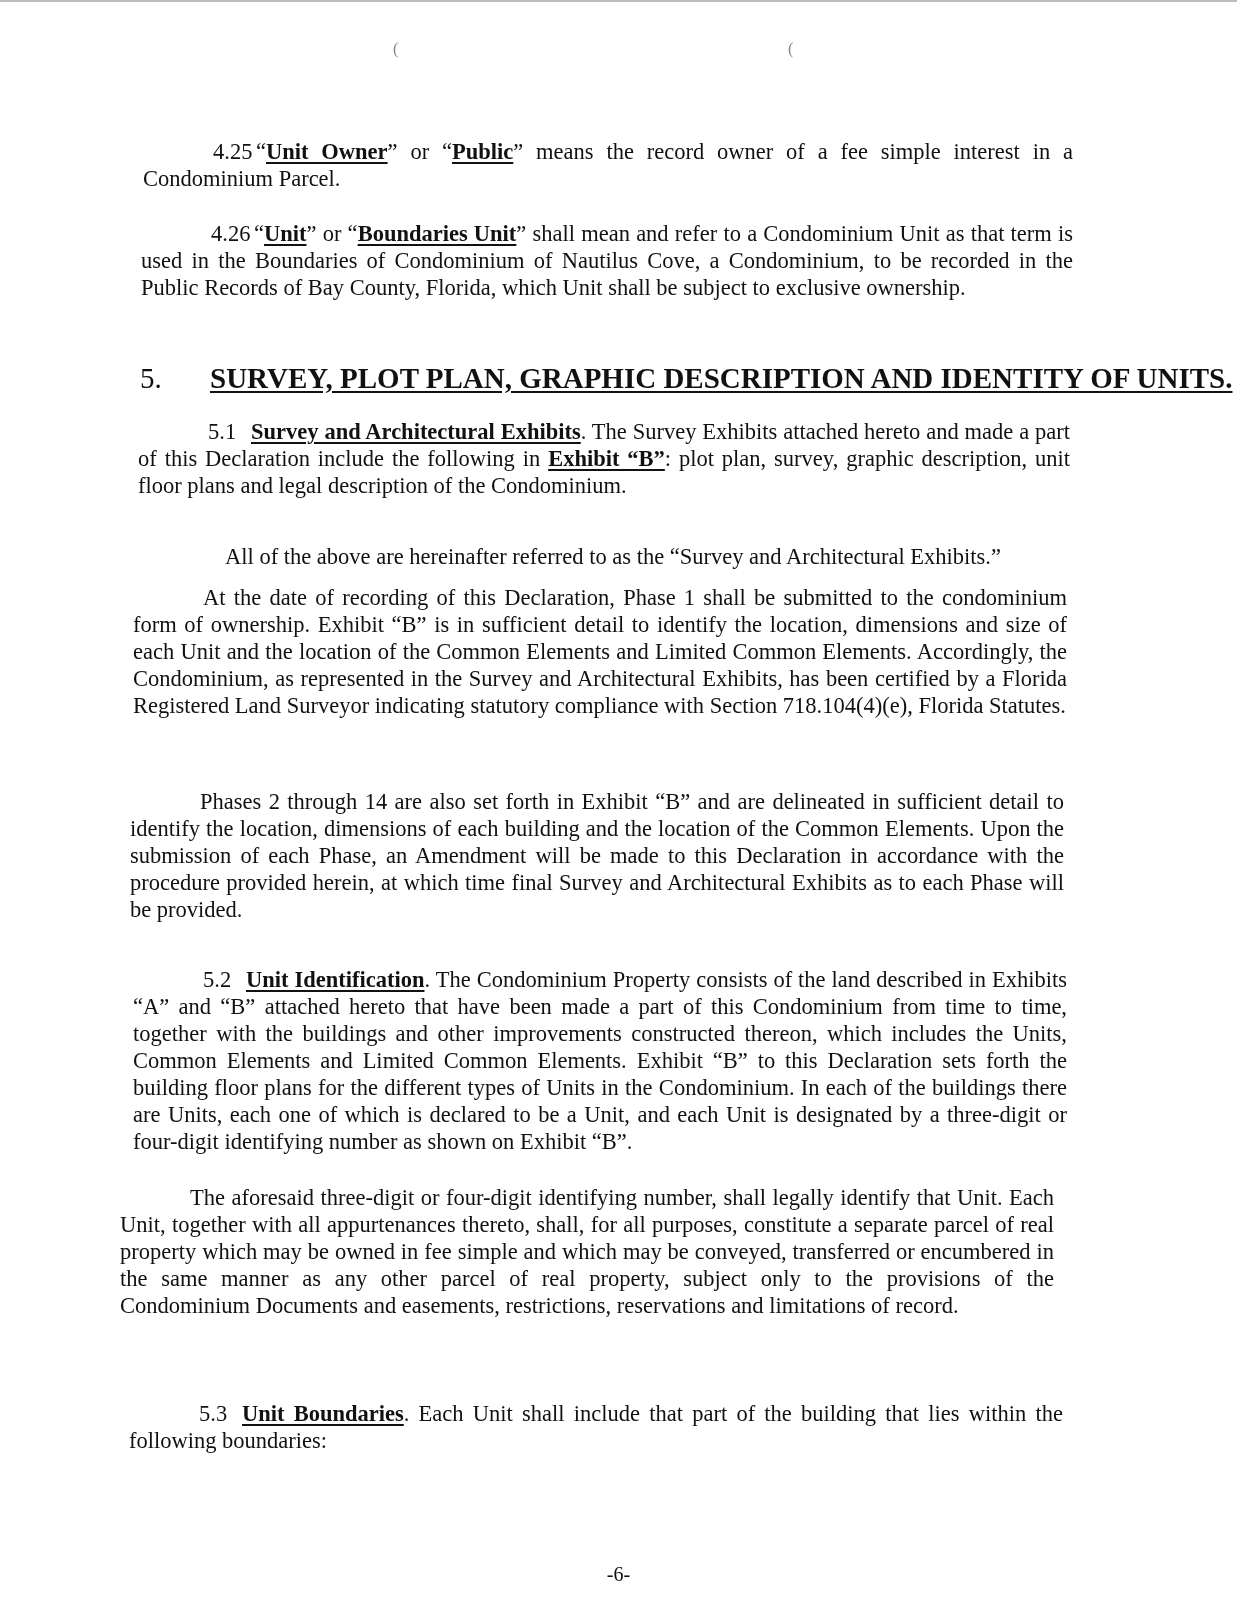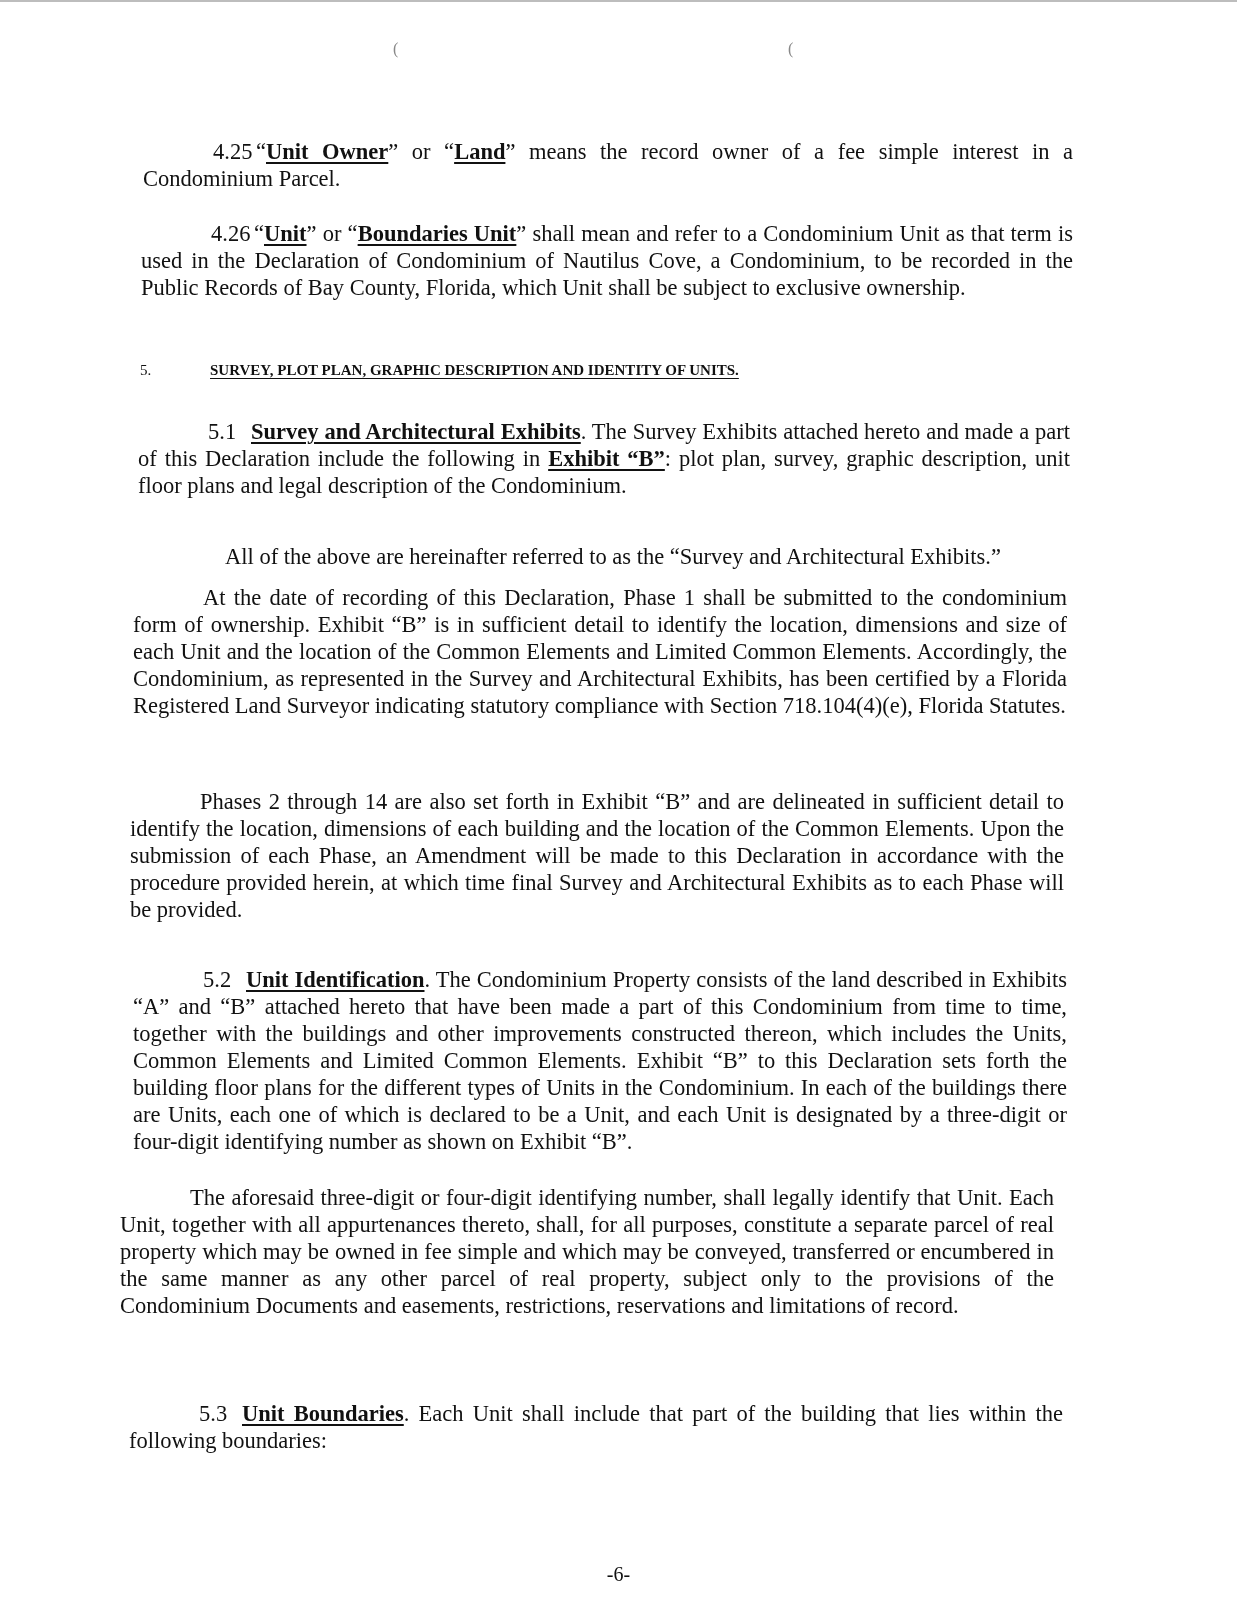--- a/index.html
+++ b/index.html
@@ -5,39 +5,39 @@
   html, body { margin: 0; padding: 0; background: #ffffff; }
   body { width: 1237px; height: 1600px; position: relative; overflow: hidden;
          font-family: "Liberation Serif", "DejaVu Serif", serif; color: #111; }
   .topline { position: absolute; left: 0; top: 0; width: 1237px; height: 2px; background: #bdbdbd; }
   .mark { position: absolute; top: 40px; font-size: 16px; color: #888; }
   .page { position: absolute; left: 0; top: 0; width: 1237px; }
   .para { position: absolute; font-size: 22.5px; line-height: 27px; text-align: justify; }
   .para.first-indent { text-indent: 70px; }
   .num { display: inline-block; width: 43px; text-indent: 0; }
   .u { text-decoration: underline; text-underline-offset: 3px; font-weight: bold; }
-  .heading { position: absolute; font-size: 15px; }
+  .heading { position: absolute; font-size: 29px; }
   .heading .hnum { display: inline-block; width: 70px; }
   .footer { position: absolute; left: 0; width: 1237px; top: 1563px; text-align: center; font-size: 20px; }
 </style>
 </head>
 <body>
 
 <div class="topline"></div>
 <span class="mark" style="left:393px;">(</span>
 <span class="mark" style="left:788px;">(</span>
 
 <div class="page">
 
   <p class="para first-indent" style="left:143px; top:138px; width:930px; margin:0;">
-    <span class="num">4.25</span>“<span class="u">Unit Owner</span><span>” or “</span><span class="u">Land</span><span>” means the record owner of a fee simple interest in a Condominium Parcel.</span>
+    <span class="num">4.25</span>“<span class="u">Unit Owner</span><span>” or “</span><span class="u">Public</span><span>” means the record owner of a fee simple interest in a Condominium Parcel.</span>
   </p>
 
   <p class="para first-indent" style="left:141px; top:220px; width:932px; margin:0;">
-    <span class="num">4.26</span>“<span class="u">Unit</span><span>” or “</span><span class="u">Boundaries Unit</span><span>” shall mean and refer to a Condominium Unit as that term is used in the Declaration of Condominium of Nautilus Cove, a Condominium, to be recorded in the Public Records of Bay County, Florida, which Unit shall be subject to exclusive ownership.</span>
+    <span class="num">4.26</span>“<span class="u">Unit</span><span>” or “</span><span class="u">Boundaries Unit</span><span>” shall mean and refer to a Condominium Unit as that term is used in the Boundaries of Condominium of Nautilus Cove, a Condominium, to be recorded in the Public Records of Bay County, Florida, which Unit shall be subject to exclusive ownership.</span>
   </p>
 
   <div class="heading" style="left:140px; top:362px;">
     <span class="hnum">5.</span><span class="u">SURVEY, PLOT PLAN, GRAPHIC DESCRIPTION AND IDENTITY OF UNITS.</span>
   </div>
 
   <p class="para first-indent" style="left:138px; top:418px; width:932px; margin:0;">
     <span class="num">5.1</span><span class="u">Survey and Architectural Exhibits</span><span>. The Survey Exhibits attached hereto and made a part of this Declaration include the following in </span><span class="u">Exhibit “B”</span><span>: plot plan, survey, graphic description, unit floor plans and legal description of the Condominium.</span>
   </p>
 

